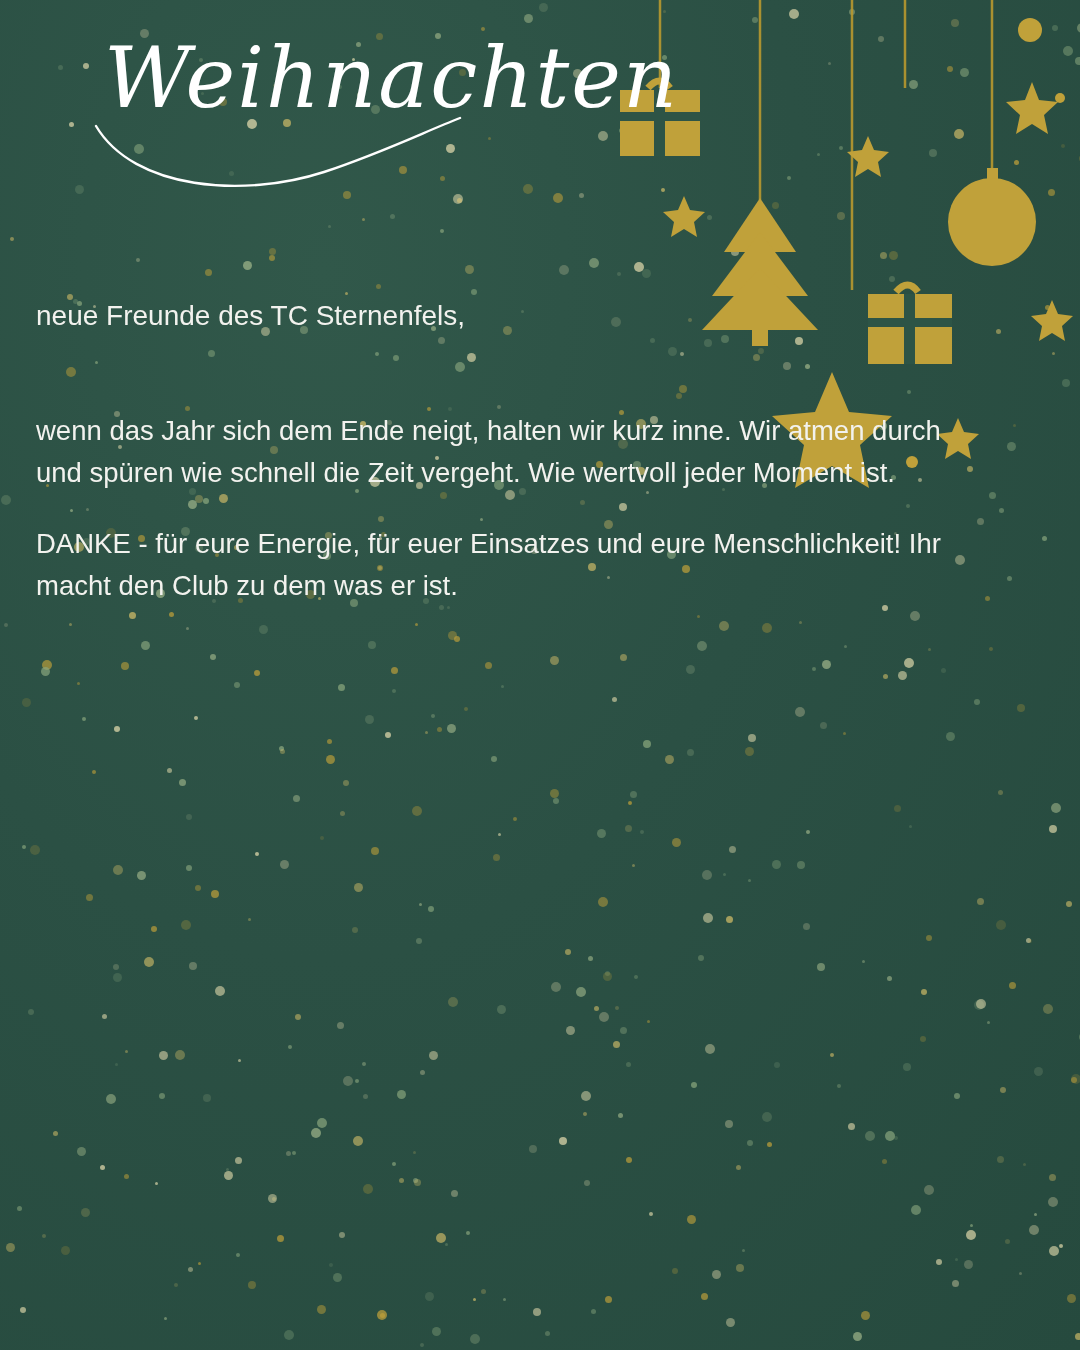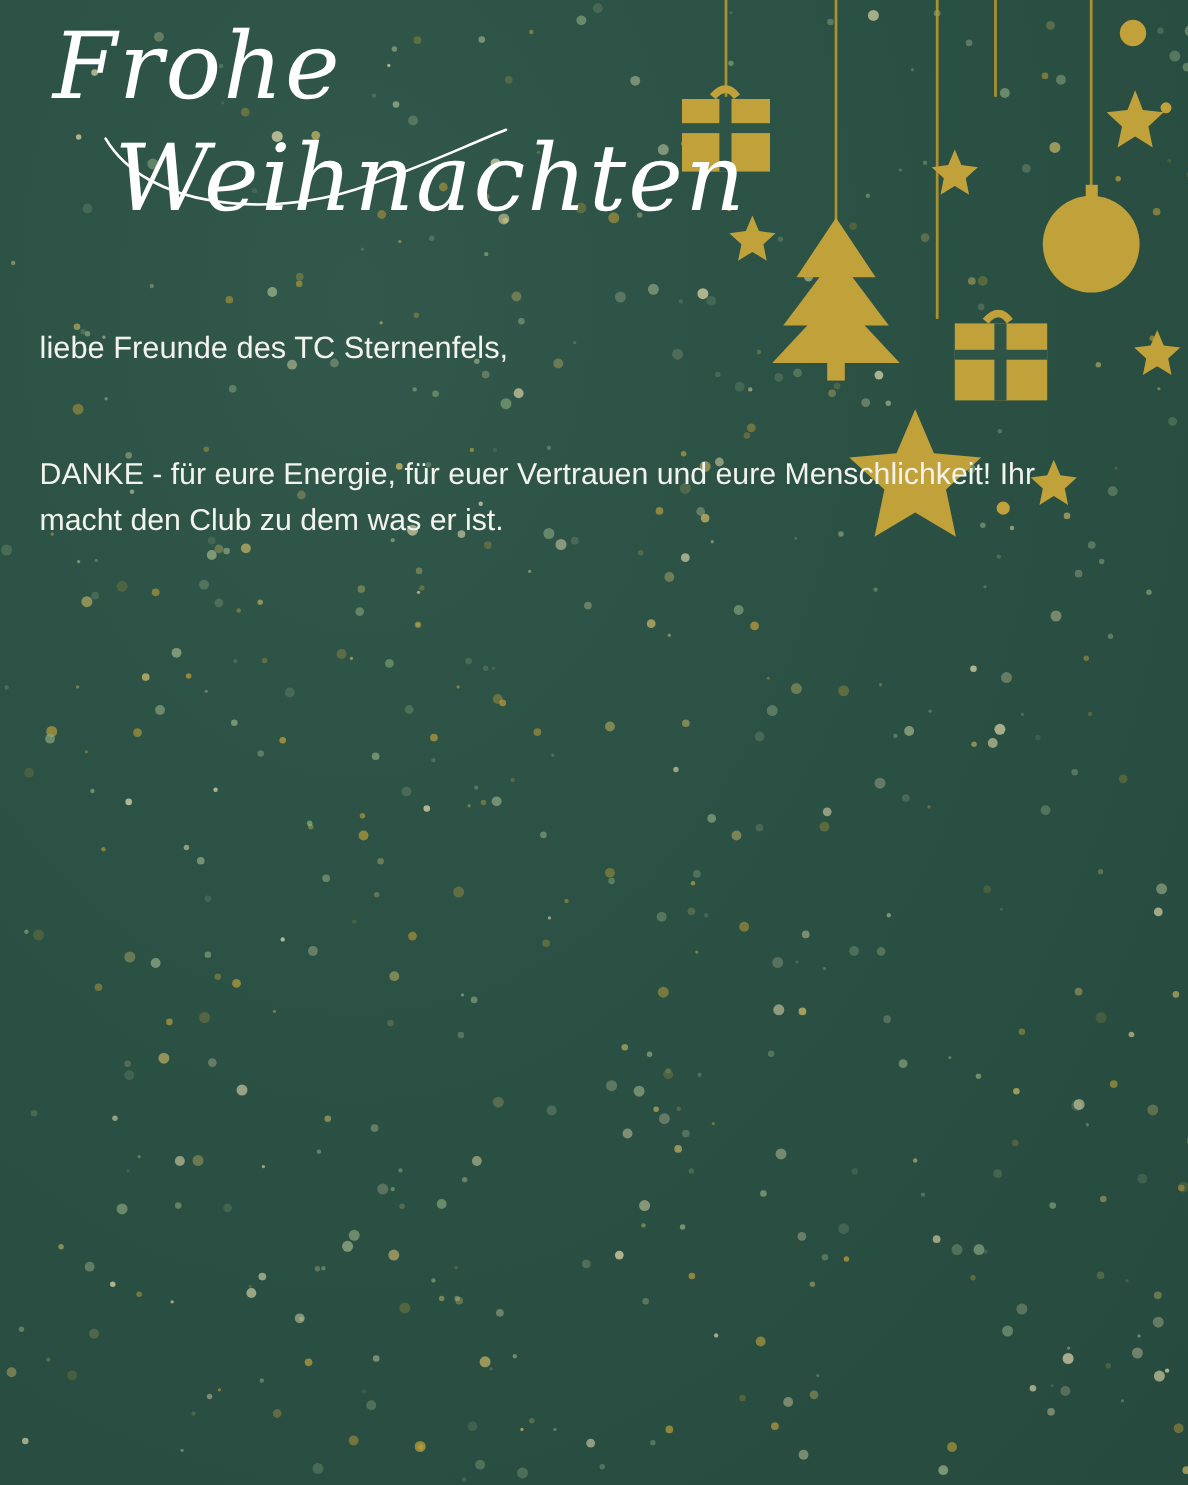--- a/index.html
+++ b/index.html
@@ -672,30 +672,30 @@
         <polygon points="492,300 498,314 513,316 502,326 505,341 492,333 479,341 482,326 471,316 486,314"></polygon>
         <polygon points="398,418 404,432 419,434 408,444 411,459 398,451 385,459 388,444 377,434 392,432"></polygon>
         <circle cx="470" cy="30" r="12"></circle>
         <circle cx="500" cy="98" r="5"></circle>
         <circle cx="352" cy="462" r="6"></circle>
       </g>
     </svg>
   </div>
 
   <div class="title-wrap">
-    <div class="title-line l1">Frohe</div>
     <svg class="swoosh" viewBox="0 0 370 90" xmlns="http://www.w3.org/2000/svg">
       <path d="M2 12 C 40 76, 150 84, 230 58 C 290 38, 330 18, 366 4" fill="none" stroke="#ffffff" stroke-width="2.4" stroke-linecap="round"></path>
     </svg>
     <div class="title-line l2">Weihnachten</div>
   </div>
 
   <div class="content">
     <div class="salutation">
-      <div>liebe Freunde des TC Sternenfels,</div>
+      <div>neue Freunde des TC Sternenfels,</div>
     </div>
 
     <div class="body-block">
-      <p>DANKE - für eure Energie, für euer Vertrauen und eure Menschlichkeit! Ihr macht den Club zu dem was er ist.</p>
+      <p>wenn das Jahr sich dem Ende neigt, halten wir kurz inne. Wir atmen durch und spüren wie schnell die Zeit vergeht. Wie wertvoll jeder Moment ist.</p>
+      <p>DANKE - für eure Energie, für euer Einsatzes und eure Menschlichkeit! Ihr macht den Club zu dem was er ist.</p>
     </div>
 
   </div>
 </div>
 
 </body></html>

